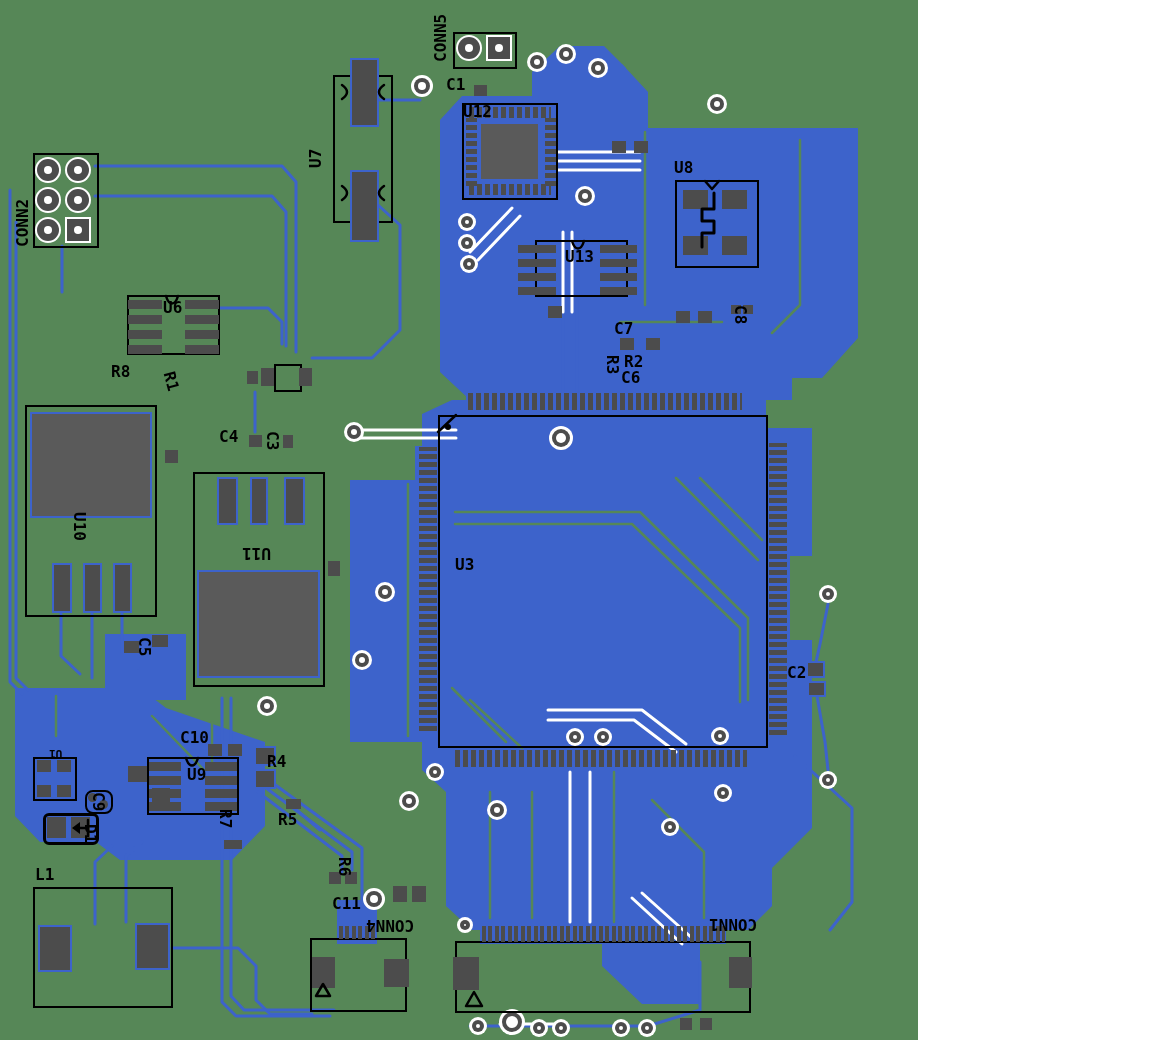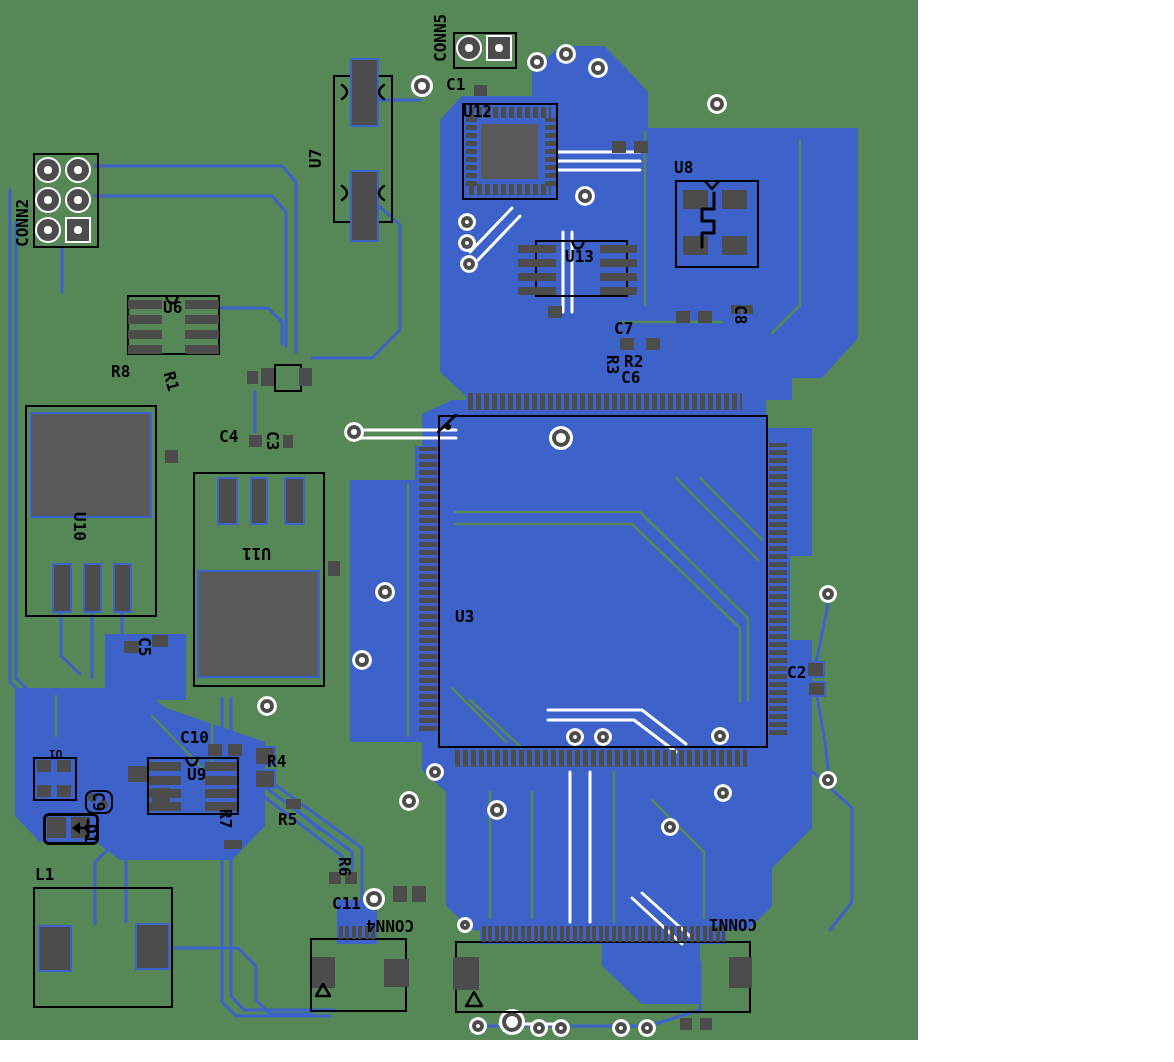--- a/index.html
+++ b/index.html
@@ -447,21 +447,21 @@
   <span class="lb r75" style="left:176px;top:370px">R1</span>
   <span class="lb" style="left:614px;top:321px">C7</span>
   <span class="lb r90" style="left:620px;top:355px">R3</span>
   <span class="lb" style="left:624px;top:354px">R2</span>
   <span class="lb" style="left:621px;top:370px">C6</span>
   <span class="lb r90" style="left:748px;top:305px">C8</span>
   <span class="lb r90" style="left:87px;top:512px">U10</span>
   <span class="lb" style="left:219px;top:429px">C4</span>
   <span class="lb r90" style="left:280px;top:431px">C3</span>
   <span class="lb r180" style="left:242px;top:545px">U11</span>
-  <span class="lb" style="left:455px;top:609px">U3</span>
+  <span class="lb" style="left:455px;top:557px">U3</span>
   <span class="lb" style="left:787px;top:665px">C2</span>
   <span class="lb r90" style="left:152px;top:637px">C5</span>
   <span class="lb" style="left:180px;top:730px">C10</span>
   <span class="lb" style="left:187px;top:767px">U9</span>
   <span class="lb" style="left:267px;top:754px">R4</span>
   <span class="lb" style="left:278px;top:812px">R5</span>
   <span class="lb r90" style="left:233px;top:809px">R7</span>
   <span class="lb r180 sm" style="left:49px;top:748px">U1</span>
   <span class="lb r90" style="left:106px;top:792px">C9</span>
   <span class="lb r90" style="left:98px;top:824px">D1</span>

